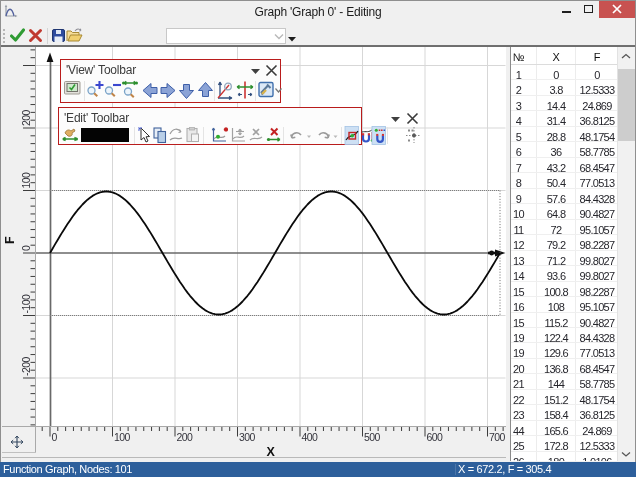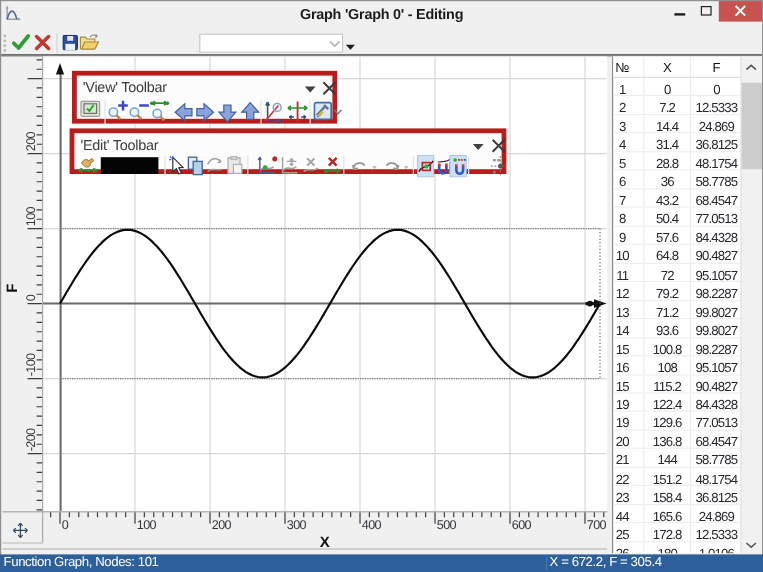--- a/index.html
+++ b/index.html
@@ -1,41 +1,41 @@
 <!DOCTYPE html>
 <html><head><meta charset="utf-8"><style>
 * { margin:0; padding:0; box-sizing:border-box; }
 html,body { width:636px; height:477px; overflow:hidden; }
 body { font-family:"Liberation Sans",sans-serif; background:#f0f0f0; position:relative;
        -webkit-font-smoothing:antialiased; }
 .abs { position:absolute; }
 
 #frame { left:0; top:0; width:636px; height:477px; border:1px solid #8f8f8f; z-index:50; pointer-events:none; }
 #titlebar { left:1px; top:1px; width:634px; height:23px; background:#f0f0f0; }
-#title { left:0; top:5px; width:636px; text-align:center; font-size:12px; color:#1b1b1b; letter-spacing:-0.2px;font-weight:bold; }
+#title { left:0; top:5px; width:636px; text-align:center; font-size:12px; color:#1b1b1b; letter-spacing:-0.2px; }
 #mindash { left:562px; top:11px; width:9px; height:2px; background:#1f1f1f; }
 #maxbox { left:584px; top:5px; width:9px; height:8px; border:1.5px solid #1f1f1f; background:#f0f0f0; }
 #closebtn { left:599px; top:0px; width:36px; height:18px; background:#c85250; }
 
 #toolbar { left:1px; top:24px; width:634px; height:22px; background:#f0f0f0; border-bottom:1px solid #707070; }
 #tbline { left:0; top:46px; width:636px; height:1px; background:#6e6e6e; }
 .sep { position:absolute; width:1px; background:#d4d4d4; }
 #combo { left:166px; top:28px; width:120px; height:16px; background:#fff; border:1px solid #c8c8c8; }
 
 #plotwhite { left:35px; top:47px; width:471px; height:379px; background:#fff; }
 #vline35 { left:35px; top:47px; width:1px; height:405px; background:#a9a9a9; }
 #hline426 { left:2px; top:426px; width:504px; height:1px; background:#a9a9a9; }
 #panelbot { left:2px; top:457px; width:504px; height:1px; background:#b9b9b9; }
 #cornerbot { left:2px; top:452px; width:34px; height:1px; background:#c0c0c0; }
 svg text { font-family:"Liberation Sans",sans-serif; }
 .g { stroke:#d7d7d7; stroke-width:1; }
 .t { stroke:#3c3c3c; stroke-width:1; }
 .rl { font-size:10.5px; fill:#34343c; letter-spacing:-0.55px; }
 
-.fwin { position:absolute; background:#fcfcfc; border:4px solid #b91c1c; z-index:10; }
+.fwin { position:absolute; background:#fcfcfc; border:1px solid #b91c1c; z-index:10; }
 .fwtitle { position:absolute; left:5px; top:3px; font-size:12px; color:#3c3c3c; letter-spacing:-0.2px; }
 
 #tablewrap { left:510px; top:47px; width:126px; height:414px; background:#fff; border-left:1px solid #8a8a8a; overflow:hidden; }
 #thead { position:absolute; left:0; top:0; width:107px; height:18px; border-bottom:1px solid #dcdcdc; background:#fff; font-size:11px; }
 #thead div, .tr div { position:absolute; top:0; height:100%; text-align:center; }
 .c0 { left:0; width:15px; }
 .c1 { left:25px; width:39px; border-left:1px solid #ececec; }
 .c2 { left:64px; width:43px; border-left:1px solid #ececec; }
 #tbody { position:absolute; left:0; top:18px; width:107px; }
 .tr { position:relative; width:107px; height:15.48px; border-bottom:1px solid #efefef; font-size:11px;
@@ -321,21 +321,21 @@
   <svg class="abs" style="left:197px;top:21px" width="17" height="18" viewBox="0 0 17 18">
     <rect x="1" y="1.5" width="14" height="14" rx="1.5" fill="#dbe8f6" stroke="#3f6fad" stroke-width="1.4"></rect>
     <path d="M3,12 L10,4.5 M9,3.5 L12.5,7 M3.5,13.5 L6,11" stroke="#5a7899" stroke-width="2" fill="none"></path>
     <path d="M4,13 L8,9" stroke="#d8b34c" stroke-width="2.4"></path>
   </svg>
   <svg class="abs" style="left:214px;top:28px" width="7" height="5">
       <path d="M0.5,0.5 L3.5,4 L6.5,0.5" fill="none" stroke="#777" stroke-width="1.2"></path>
     </svg>
 </div>
 
-<div class="fwin" style="left:58px;top:107px;width:364px;height:38px">
+<div class="fwin" style="left:58px;top:107px;width:304px;height:38px">
   <div class="fwtitle">'Edit' Toolbar</div>
   <svg class="abs" style="left:331px;top:8px" width="11" height="7">
       <path d="M1,1 L5.5,6 L10,1 Z" fill="#404040"></path>
     </svg>
   <svg class="abs" style="left:347px;top:4px" width="13" height="13">
       <path d="M1.5,1.5 L11.5,11.5 M11.5,1.5 L1.5,11.5" stroke="#3a3a3a" stroke-width="1.6"></path>
     </svg>
   <svg class="abs" style="left:0px;top:18px" width="362" height="19" viewBox="0 0 362 19">
 
     <g transform="translate(4,1)">
@@ -450,21 +450,21 @@
       <div class="c2">F</div>
     </div>
   <div id="tbody">
 <div class="tr">
         <div class="c0">1</div>
         <div class="c1">0</div>
         <div class="c2">0</div>
       </div>
 <div class="tr">
         <div class="c0">2</div>
-        <div class="c1">7.2</div>
+        <div class="c1">3.8</div>
         <div class="c2">12.5333</div>
       </div>
 <div class="tr">
         <div class="c0">3</div>
         <div class="c1">14.4</div>
         <div class="c2">24.869</div>
       </div>
 <div class="tr">
         <div class="c0">4</div>
         <div class="c1">31.4</div>

